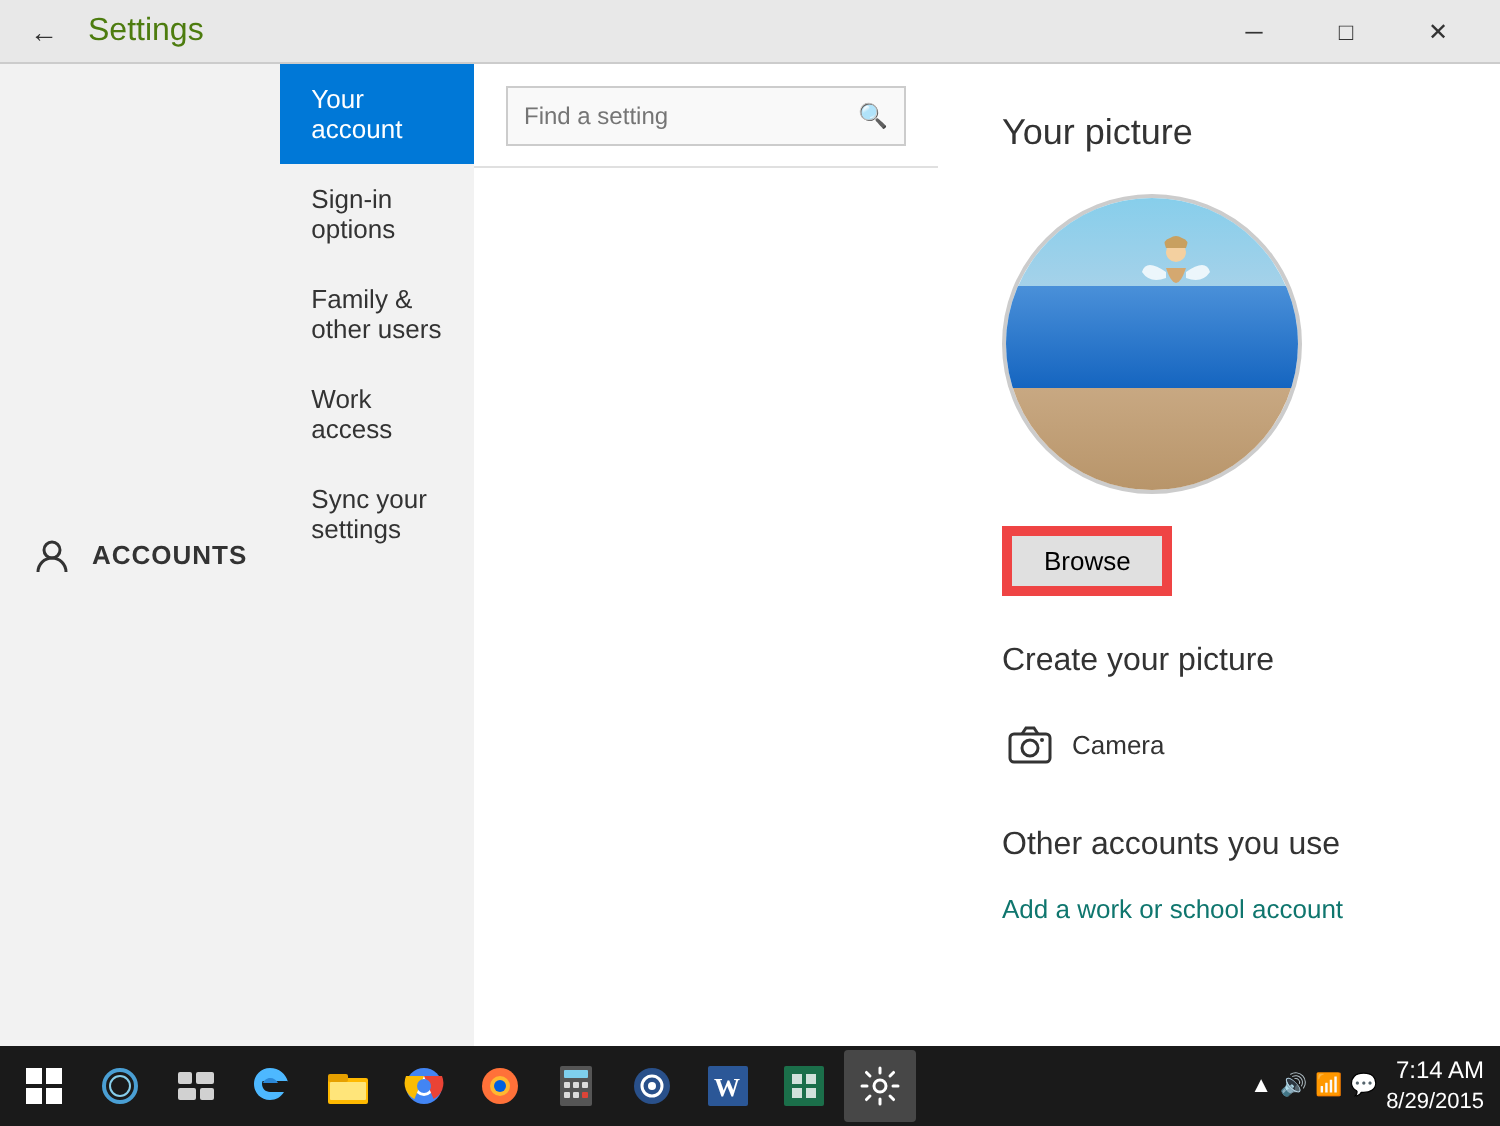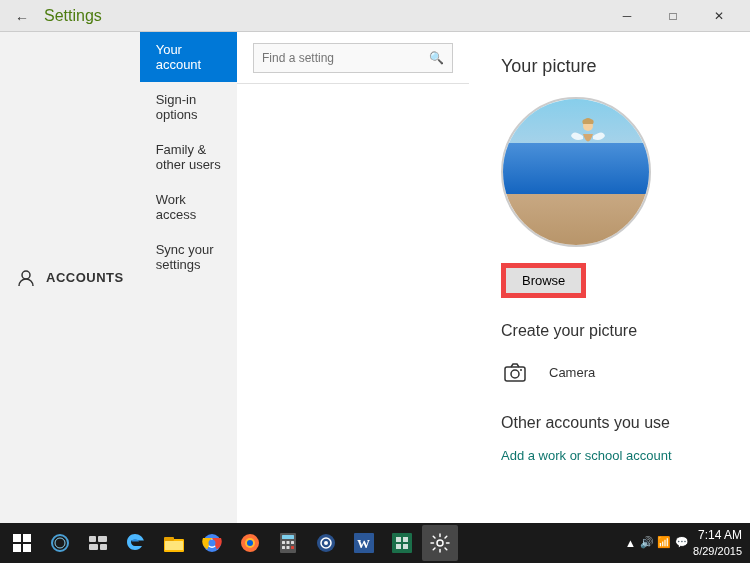--- a/index.html
+++ b/index.html
@@ -210,21 +210,21 @@
     }
     .sub-section-title {
       font-size: 16px;
       font-weight: 300;
       color: #333;
       margin-bottom: 14px;
     }
     .camera-item {
       display: flex;
       align-items: center;
-      gap: 20px;
+      gap: 7px;
       cursor: pointer;
       padding: 4px 0;
     }
     .camera-icon-wrap {
       width: 28px;
       height: 28px;
       display: flex;
       align-items: center;
       justify-content: center;
     }

